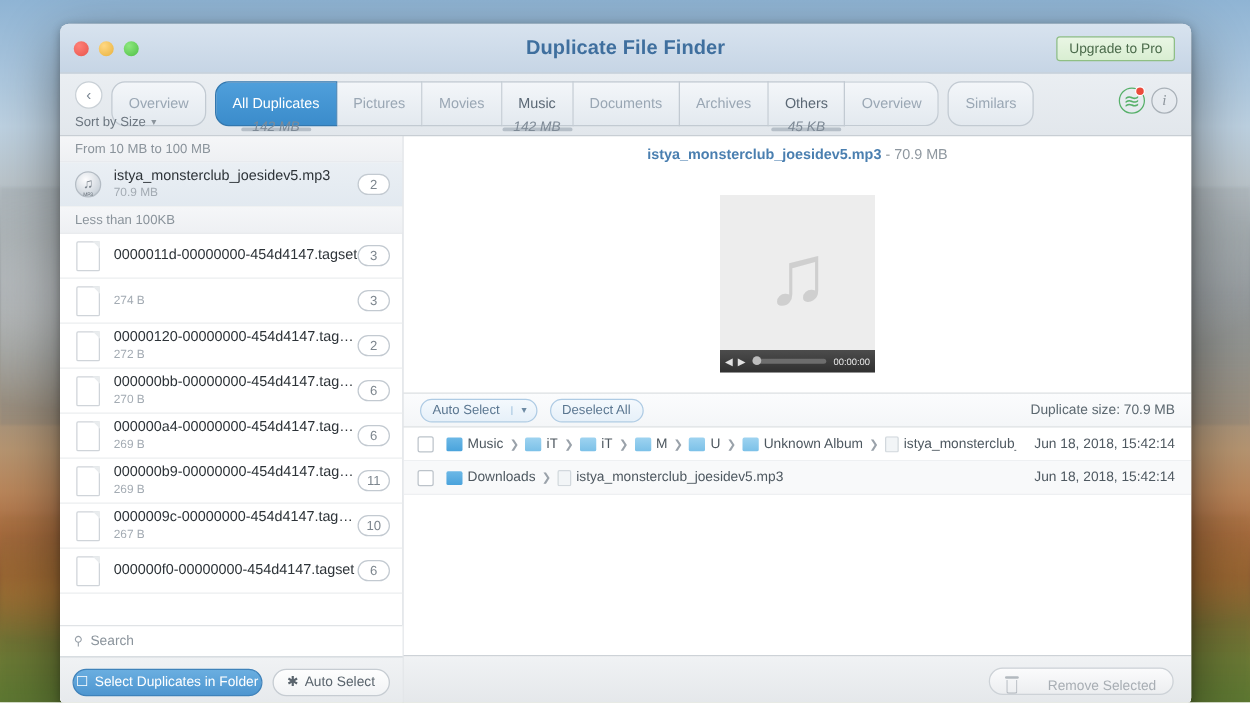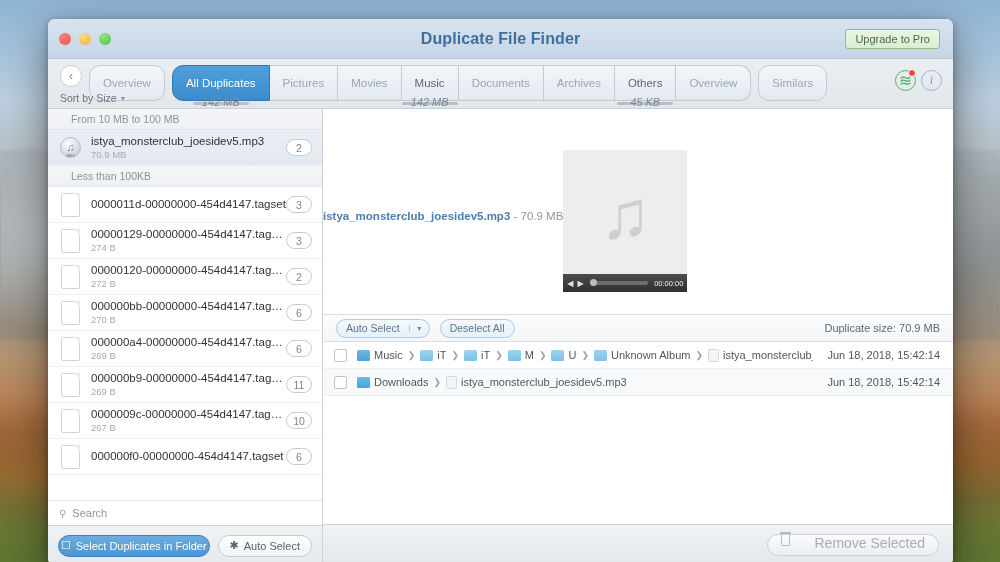--- a/index.html
+++ b/index.html
@@ -139,21 +139,21 @@
   
   .body { flex: 1; display: flex; min-height: 0; background: #fff; }
 
   
   .sidebar {
     width: 275px; flex: 0 0 275px; display: flex; flex-direction: column;
     border-right: 1px solid #ccd2d8; background: #fff; min-height: 0;
   }
   .side-list { flex: 1; overflow: hidden; }
   .group-head {
-    height: 21px; display: flex; align-items: center; padding-left: 23px;
+    height: 21px; display: flex; align-items: center; padding-left: 12px;
     font-size: 10.5px; color: #8a939b;
     background: linear-gradient(to bottom, #f5f6f8, #eef0f3);
     border-bottom: 1px solid #e2e5e9;
   }
   .frow {
     height: 36px; display: flex; align-items: center;
     padding: 0 10px 0 12px; border-bottom: 1px solid #eceef0;
     cursor: default;
   }
   .frow.selected { background: linear-gradient(to bottom, #eaeff4, #e2e9f0); }
@@ -212,22 +212,22 @@
     flex: 0 0 auto; height: 22px; padding: 0 11px; border-radius: 11px;
     background: linear-gradient(to bottom, #fefefe, #f1f3f5);
     border: 1px solid #c6ccd2; color: #5a646d; font-size: 11px;
     display: flex; align-items: center; justify-content: center; gap: 5px;
     cursor: default; white-space: nowrap;
   }
 
   
   .content { flex: 1; display: flex; flex-direction: column; min-width: 0; background: #fff; }
   .preview {
-    flex: 0 0 205px; display: flex; flex-direction: row;
-    align-items: center; padding-top: 9px; background: #fff;
+    flex: 0 0 205px; display: flex; flex-direction: column;
+    align-items: center; padding-top: 9px; background: #fff; gap: 16px;
   }
   .preview-title { font-size: 11.5px; color: #8e979f; }
   .preview-title b { color: #4a7fb0; font-weight: bold; }
   .thumb {
     margin-top: 10px; width: 124px; height: 142px;
     background: #ededed; position: relative;
     display: flex; align-items: center; justify-content: center;
   }
   .note-glyph { font-size: 68px; color: #cfcfcf; line-height: 1; margin-top: -14px; }
   .player {
@@ -301,22 +301,22 @@
   
   .footer {
     flex: 0 0 41px; height: 41px; display: flex; align-items: center;
     justify-content: flex-end; padding-right: 14px;
     background: linear-gradient(to bottom, #f0f2f4, #e4e7ea);
     border-top: 1px solid #cdd2d7;
   }
   .remove-btn {
     height: 22px; padding: 0 13px; border-radius: 11px;
     background: linear-gradient(to bottom, #fbfbfc, #eceef0);
-    border: 1px solid #cdd2d7; color: #a8aeb4; font-size: 14px;
-    display: flex; align-items: flex-start; gap: 24px; cursor: default;
+    border: 1px solid #cdd2d7; color: #a8aeb4; font-size: 11px;
+    display: flex; align-items: flex-end; gap: 24px; cursor: default;
   }
   .trash {
     width: 9px; height: 11px; border: 1px solid #b3b9bf; border-top: none;
     border-radius: 0 0 2px 2px; position: relative;
   }
   .trash::before {
     content: ""; position: absolute; left: -2px; top: -3px;
     width: 11px; height: 2px; background: #b3b9bf; border-radius: 1px;
   }
 </style>
@@ -426,21 +426,20 @@
               <div class="fname">0000011d-00000000-454d4147.tagset</div>
             </div>
             <div class="badge">3</div>
           </div>
 
           <div class="frow">
             <div class="fic">
                 <div class="doc-ic"></div>
               </div>
             <div class="fmeta">
-              <div class="fname">00000129-00000000-454d4147.tagset</div>
               <div class="fsize">274 B</div>
             </div>
             <div class="badge">3</div>
           </div>
 
           <div class="frow">
             <div class="fic">
                 <div class="doc-ic"></div>
               </div>
             <div class="fmeta">

